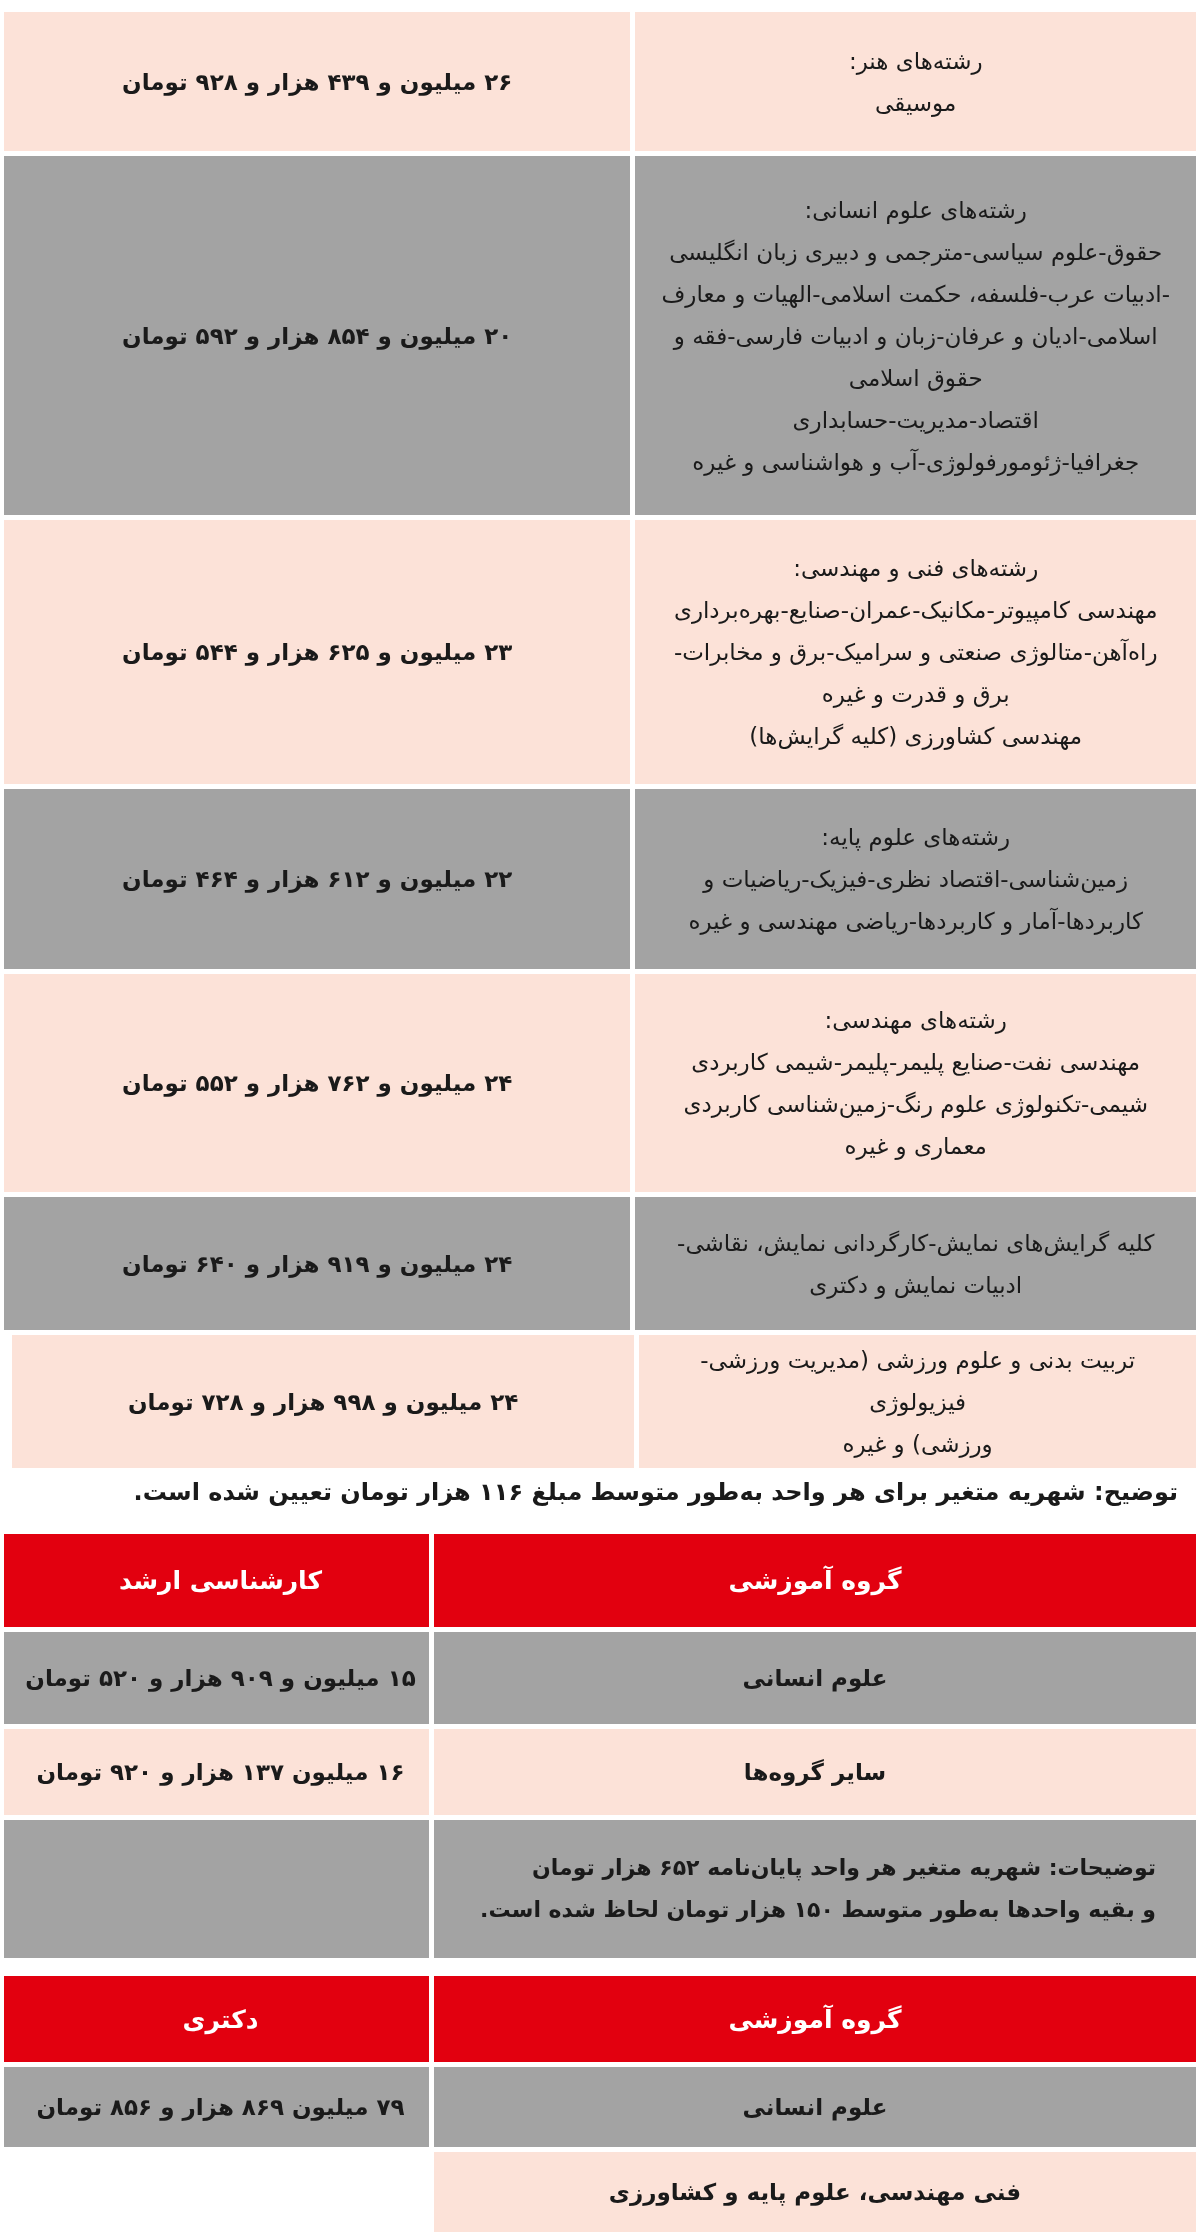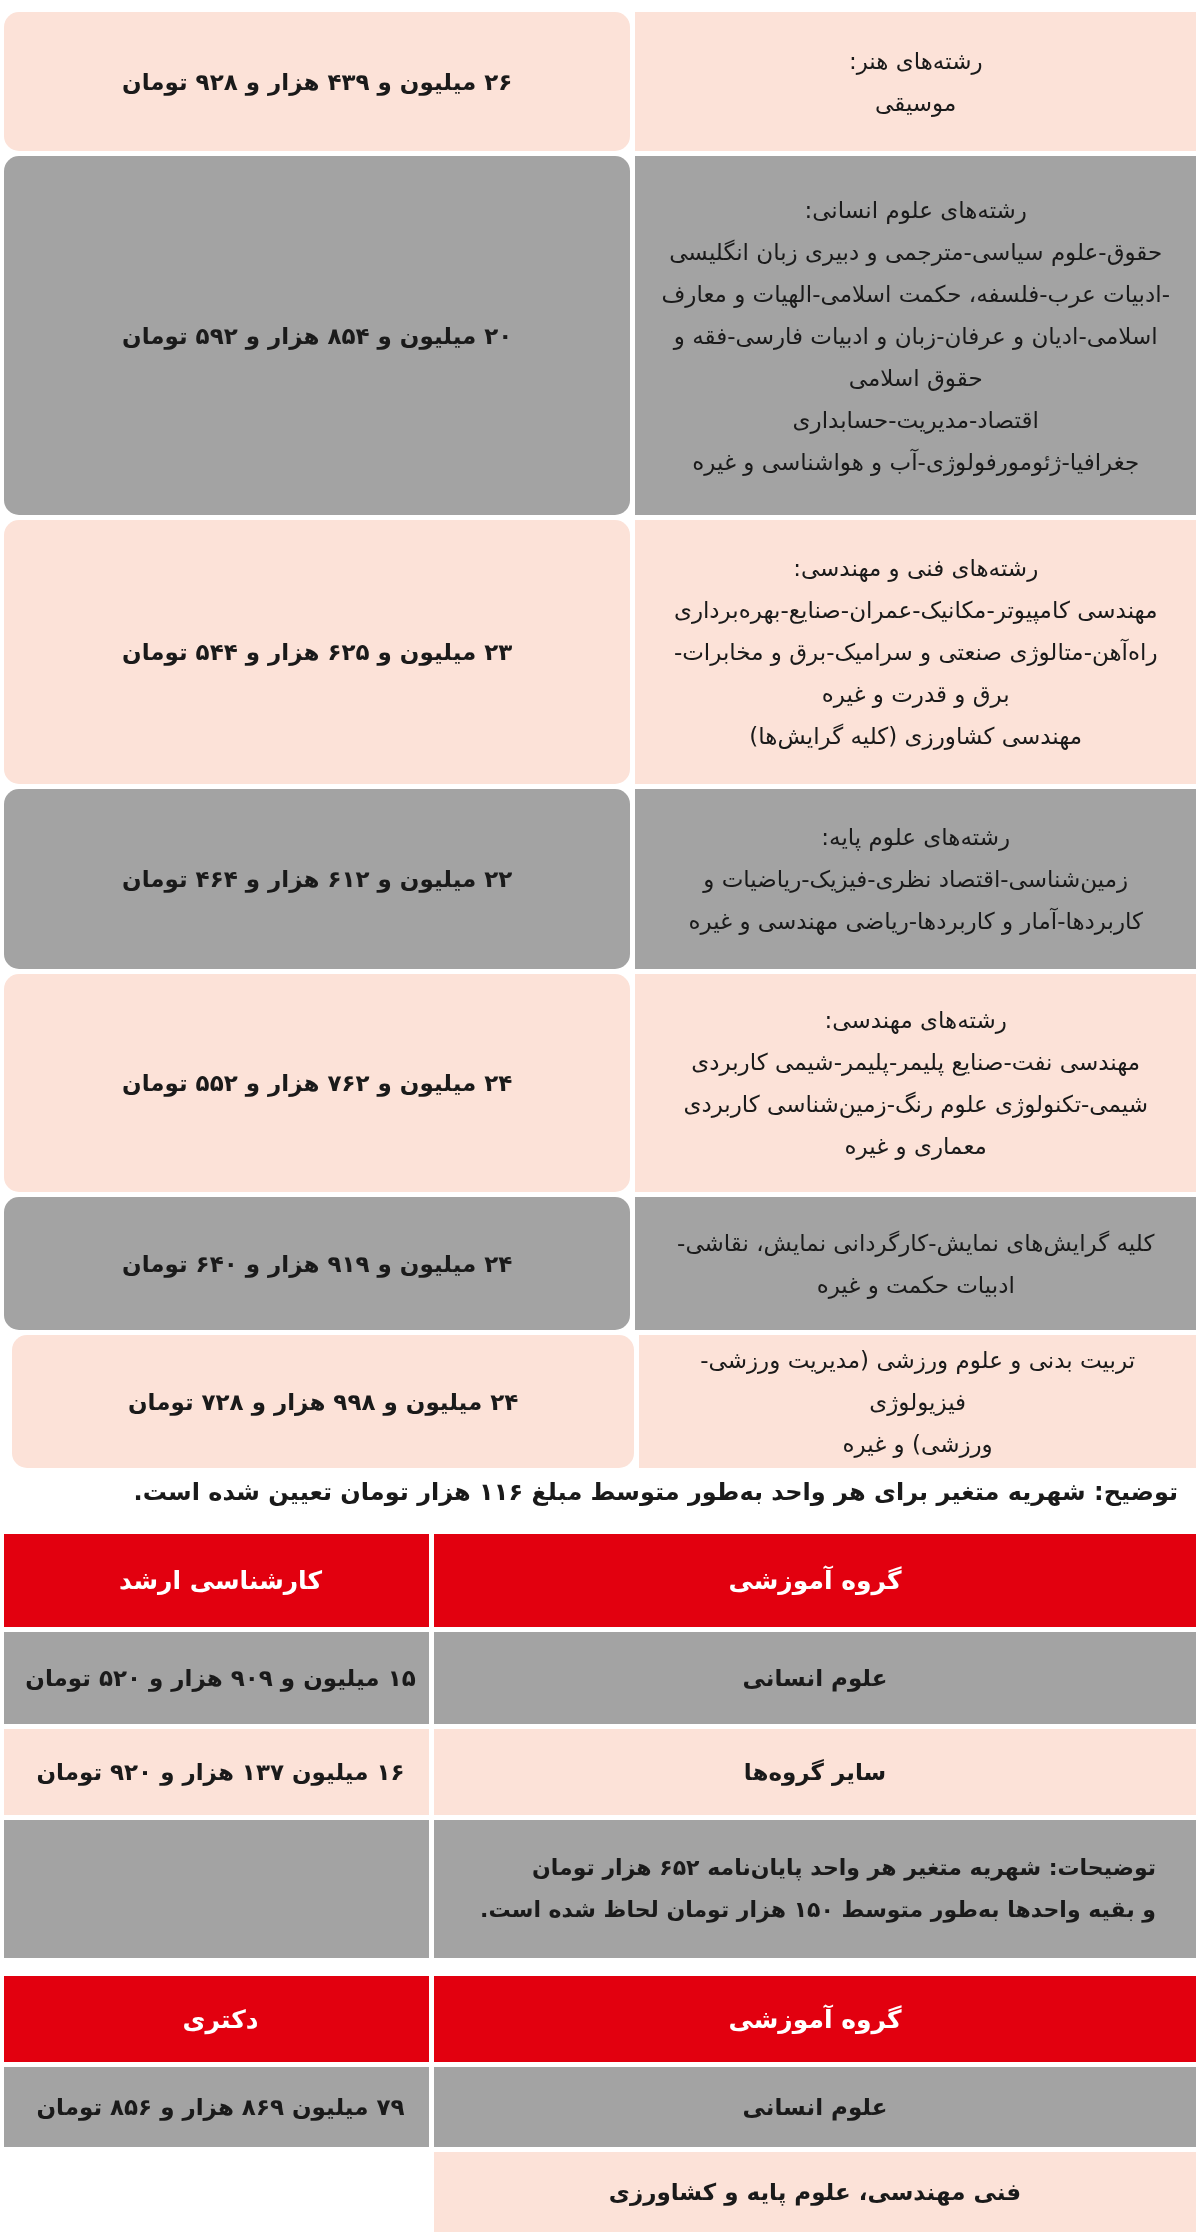--- a/index.html
+++ b/index.html
@@ -30,21 +30,21 @@
       align-items: center;
       justify-content: center;
       text-align: center;
     }
     .pink { background: #fce2d8; }
     .cream { background: #a3a3a3; }
     .red { background: #e2000f; }
 
     
     .t1 .c-major { width: 594px; margin-left: 5px; padding: 10px 18px; }
-    .t1 .c-fee { width: 662px; padding: 10px 34px; border-radius: 15px; }
+    .t1 .c-fee { width: 662px; padding: 10px 34px; }
 
     .major-text {
       font-size: 23px;
       line-height: 42px;
       font-weight: normal;
       letter-spacing: -0.3px;
     }
     .major-title { display: block; }
     .major-line { display: block; }
     .fee-text {
@@ -164,21 +164,21 @@
     </div>
     <div class="cell c-fee pink">
       <span class="fee-text">۲۴ میلیون و ۷۶۲ هزار و ۵۵۲ تومان</span>
     </div>
   </div>
 
   <div class="row" style="height:133px;">
     <div class="cell c-major cream">
       <div class="major-text">
         <span class="major-line">کلیه گرایش‌های نمایش-کارگردانی نمایش، نقاشی-</span>
-        <span class="major-line">ادبیات حکمت و غیره</span>
+        <span class="major-line">ادبیات نمایش و دکتری</span>
       </div>
     </div>
     <div class="cell c-fee cream">
       <span class="fee-text">۲۴ میلیون و ۹۱۹ هزار و ۶۴۰ تومان</span>
     </div>
   </div>
 
   <div class="row" style="height:133px;margin-left:8px;">
     <div class="cell c-major pink">
       <div class="major-text">

